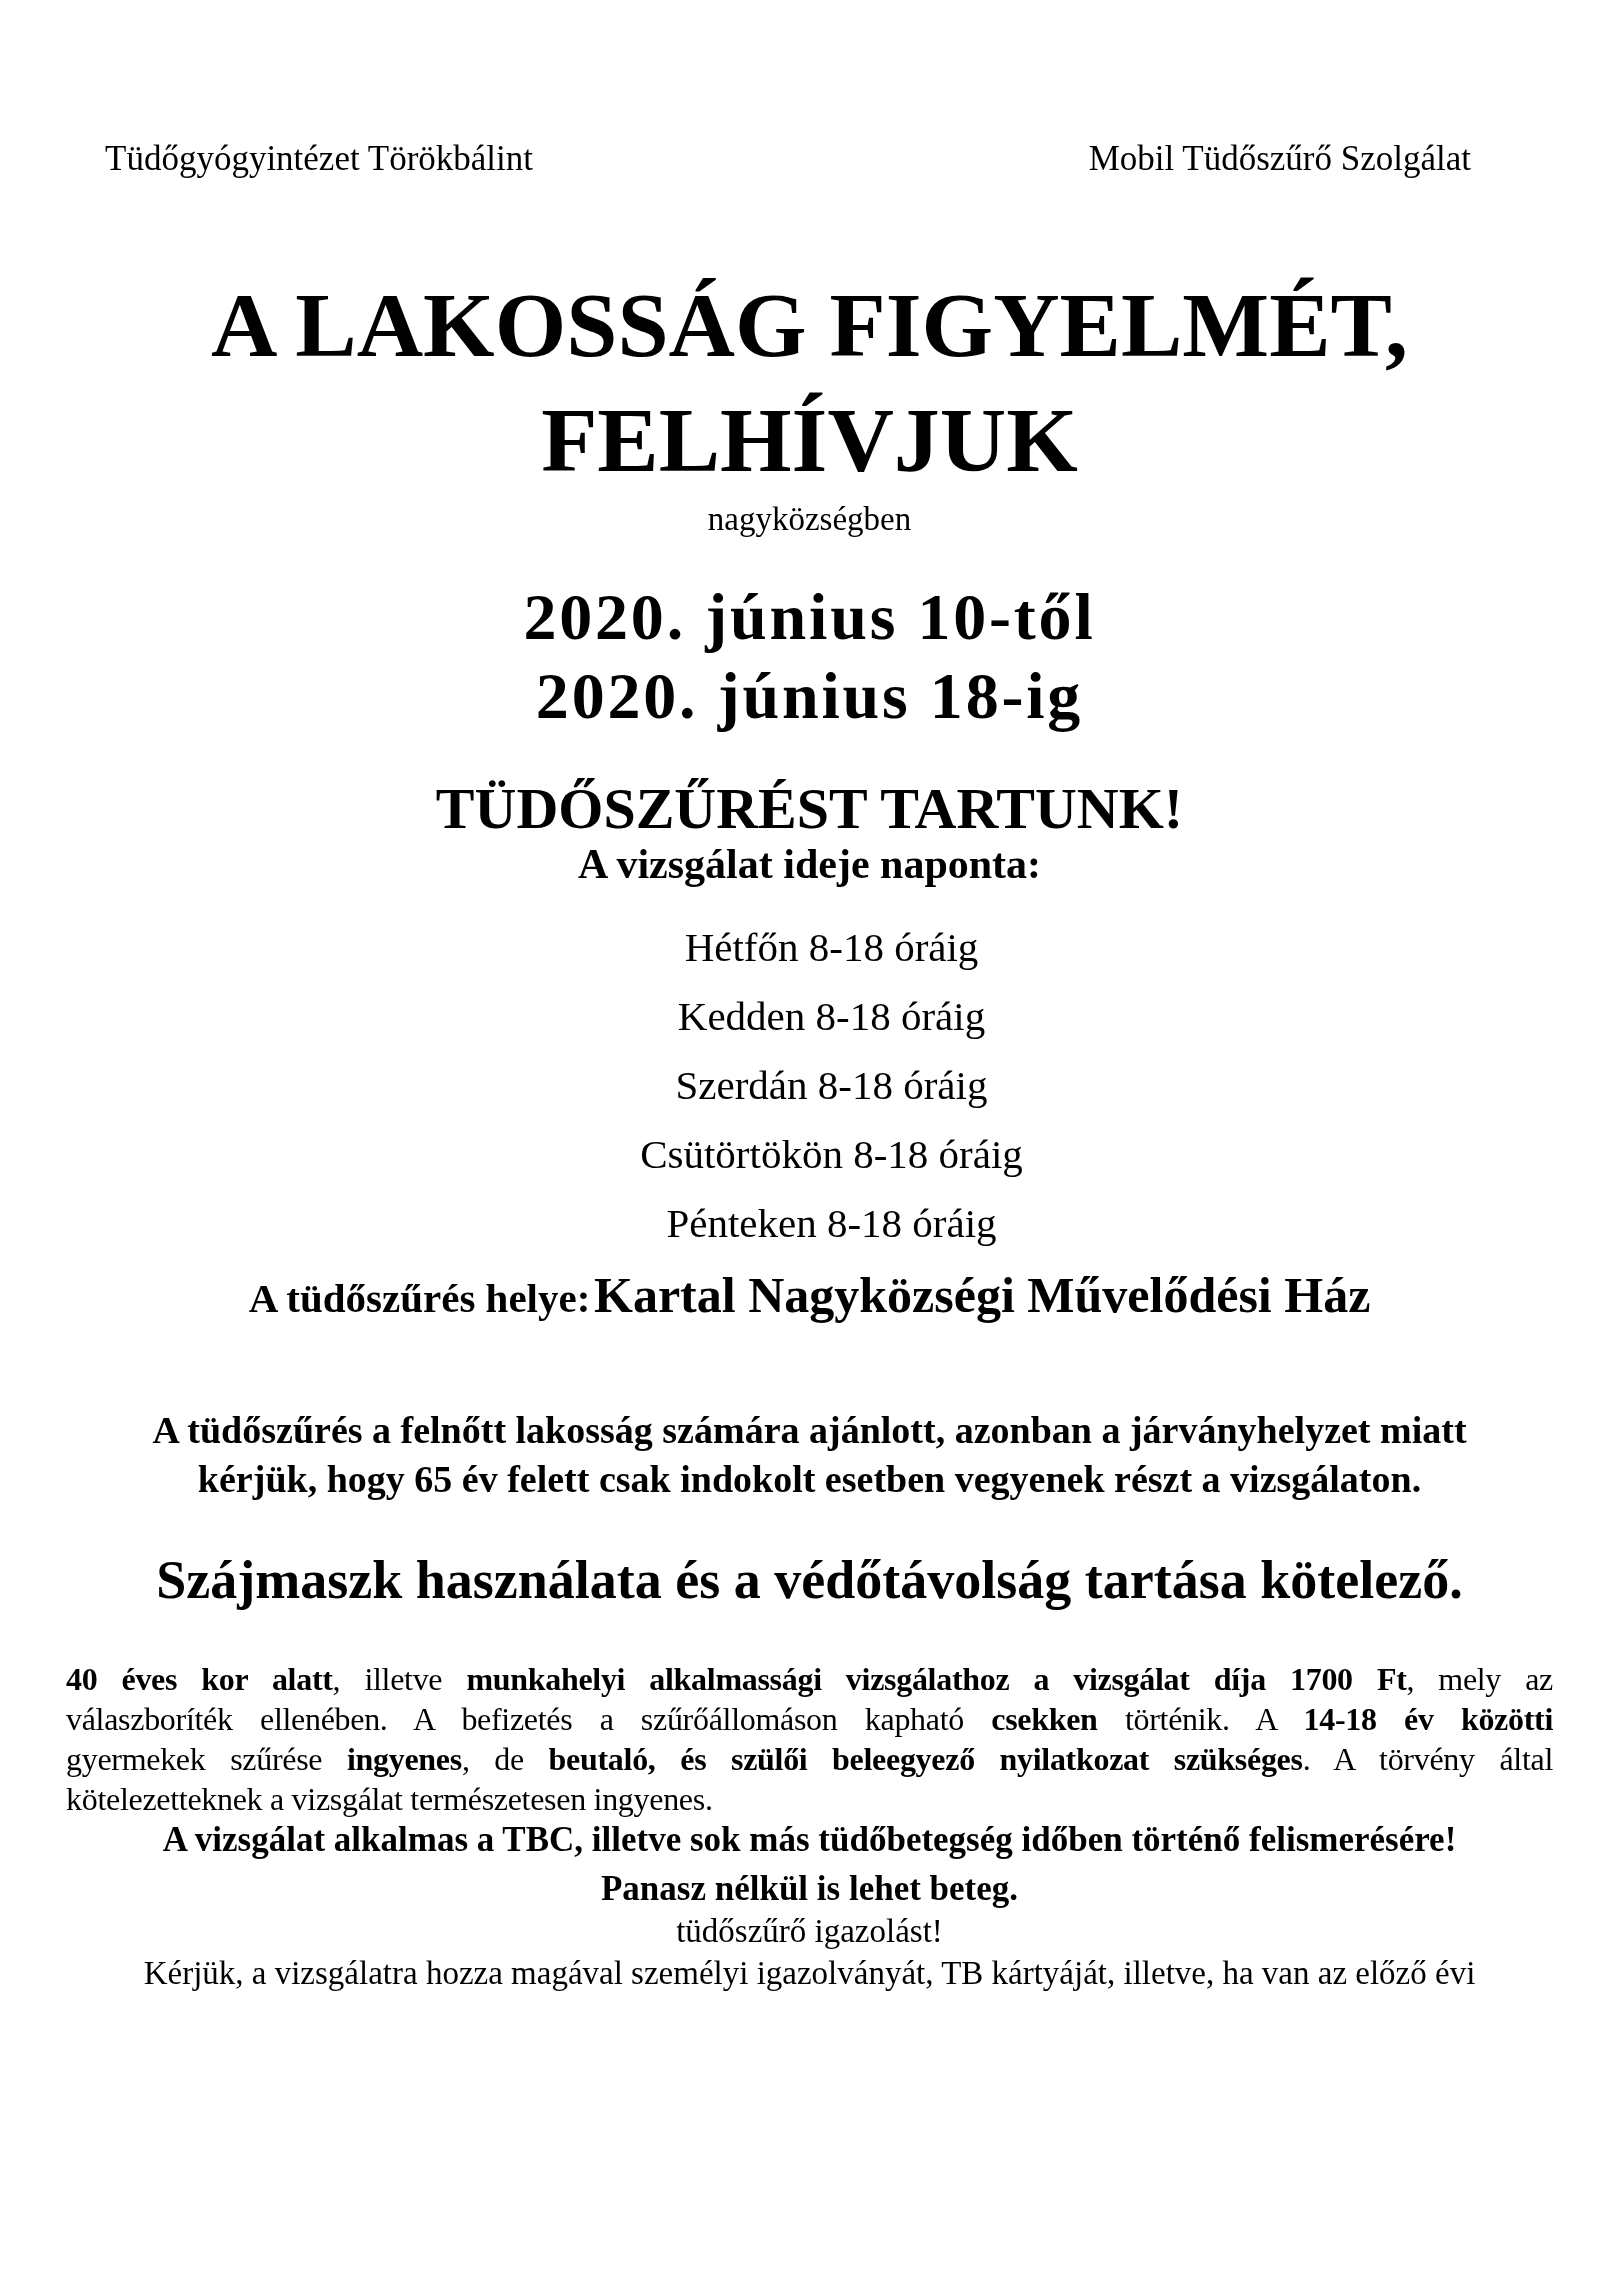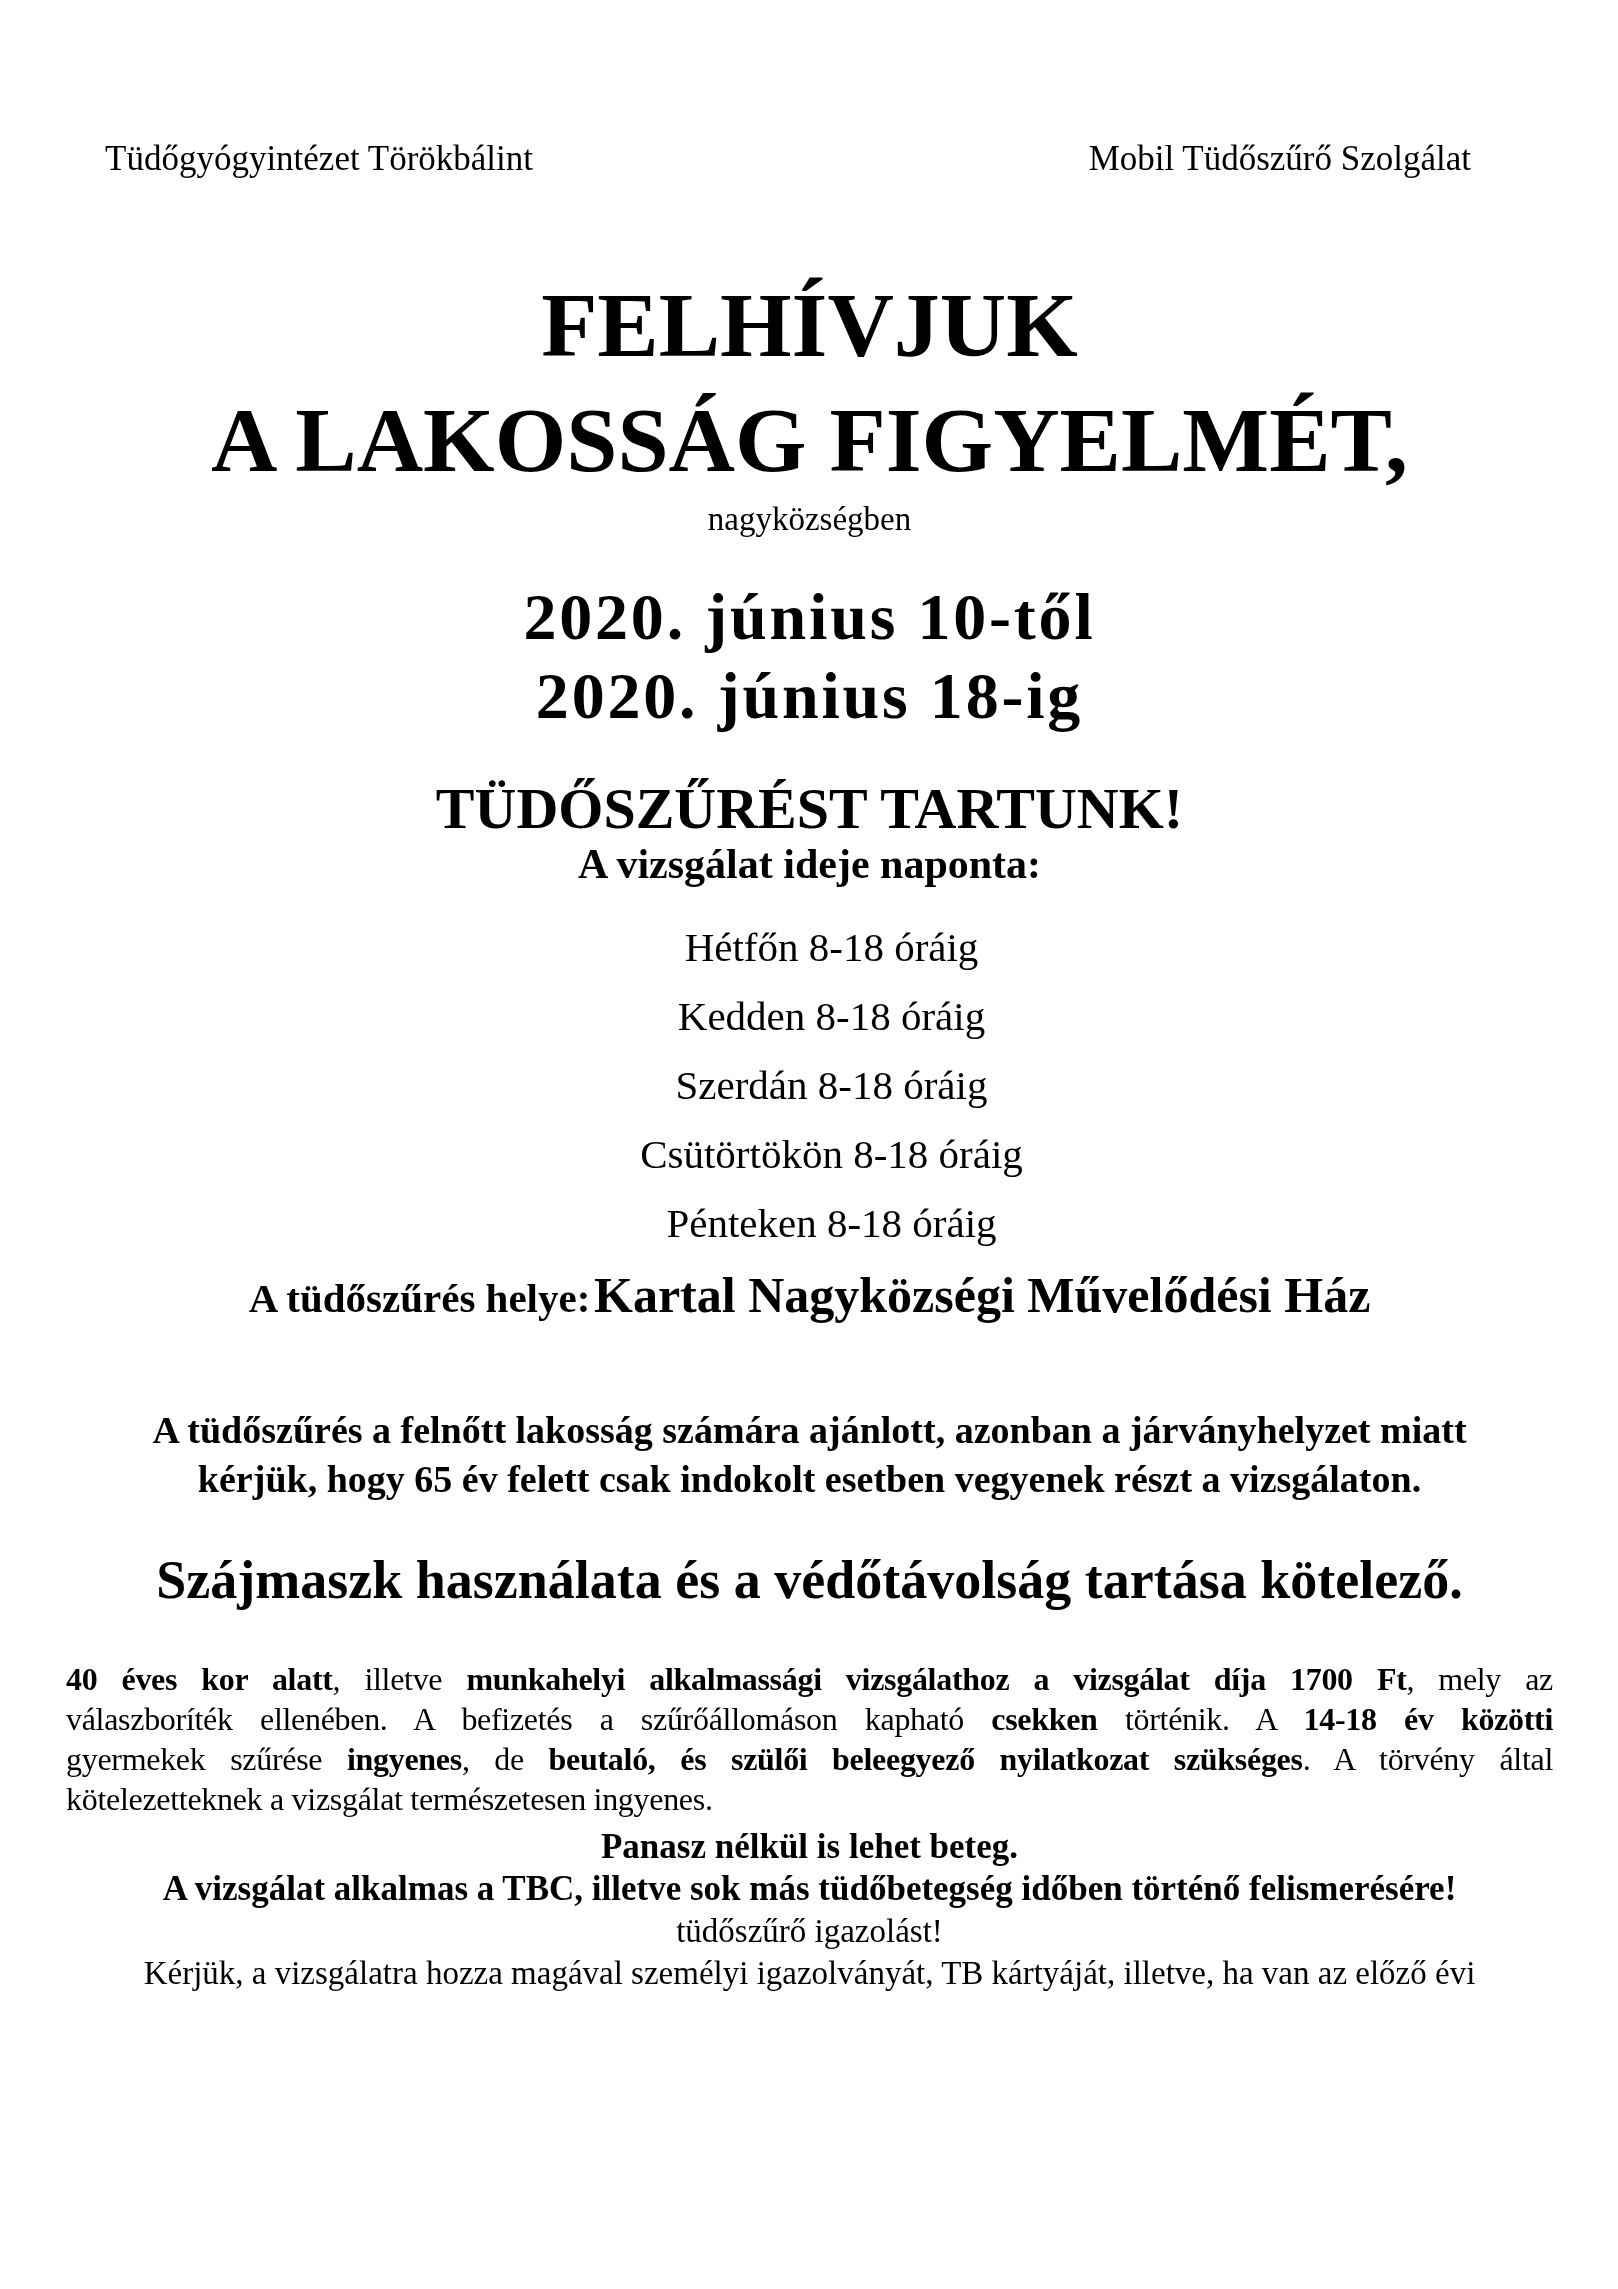--- a/index.html
+++ b/index.html
@@ -82,22 +82,22 @@
 
 <div class="page">
   <div class="content">
 
     <div class="doc-header">
       <span>Tüdőgyógyintézet Törökbálint</span>
       <span>Mobil Tüdőszűrő Szolgálat</span>
     </div>
 
     <div class="doc-title centered">
+      <div>A LAKOSSÁG FIGYELMÉT,</div>
       <div>FELHÍVJUK</div>
-      <div>A LAKOSSÁG FIGYELMÉT,</div>
     </div>
 
     <div class="village centered">nagyközségben</div>
 
     <div class="date-range centered">
       <div>2020. június 10-től</div>
       <div>2020. június 18-ig</div>
     </div>
 
     <div class="event-heading centered">TÜDŐSZŰRÉST TARTUNK!</div>
@@ -123,20 +123,20 @@
 
     <div class="mask-rule centered">Szájmaszk használata és a védőtávolság tartása kötelező.</div>
 
     <div class="details">
       <div class="jline"><b>40 éves kor alatt</b><span>, illetve </span><b>munkahelyi alkalmassági vizsgálathoz a vizsgálat díja 1700 Ft</b><span>, mely az</span></div>
       <div class="jline"><span>válaszboríték ellenében. A befizetés a szűrőállomáson kapható </span><b>csekken</b><span> történik. A </span><b>14-18 év közötti</b></div>
       <div class="jline"><span>gyermekek szűrése </span><b>ingyenes</b><span>, de </span><b>beutaló, és szülői beleegyező nyilatkozat szükséges</b><span>. A törvény által</span></div>
       <div class="jline last"><span>kötelezetteknek a vizsgálat természetesen ingyenes.</span></div>
     </div>
 
+    <div class="closing-bold centered">A vizsgálat alkalmas a TBC, illetve sok más tüdőbetegség időben történő felismerésére!</div>
     <div class="closing-bold closing-first centered">Panasz nélkül is lehet beteg.</div>
-    <div class="closing-bold centered">A vizsgálat alkalmas a TBC, illetve sok más tüdőbetegség időben történő felismerésére!</div>
     <div class="bring-line centered">tüdőszűrő igazolást!</div>
     <div class="bring-line centered">Kérjük, a vizsgálatra hozza magával személyi igazolványát, TB kártyáját, illetve, ha van az előző évi</div>
 
   </div>
 </div>
 
 
 </body></html>

